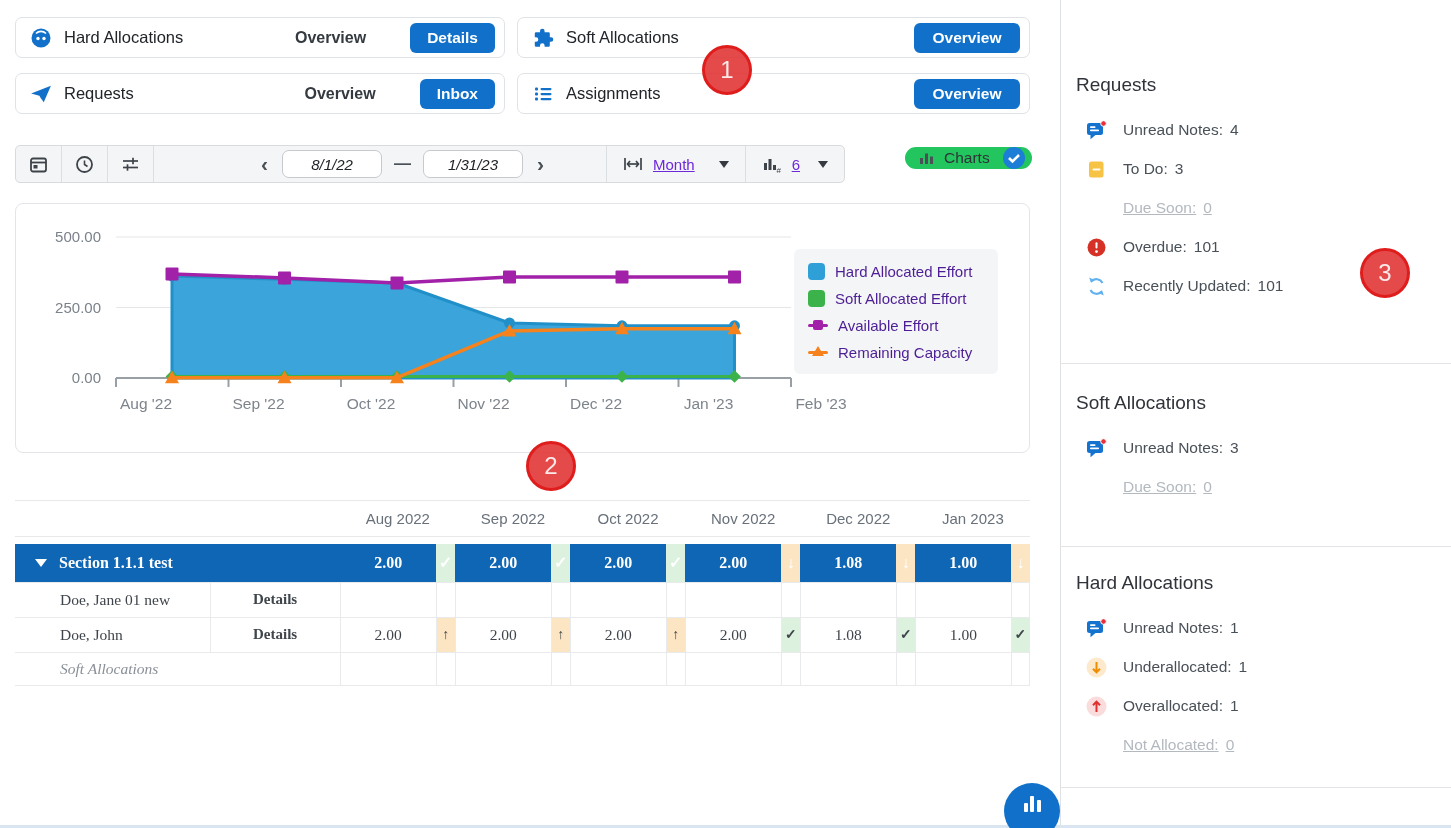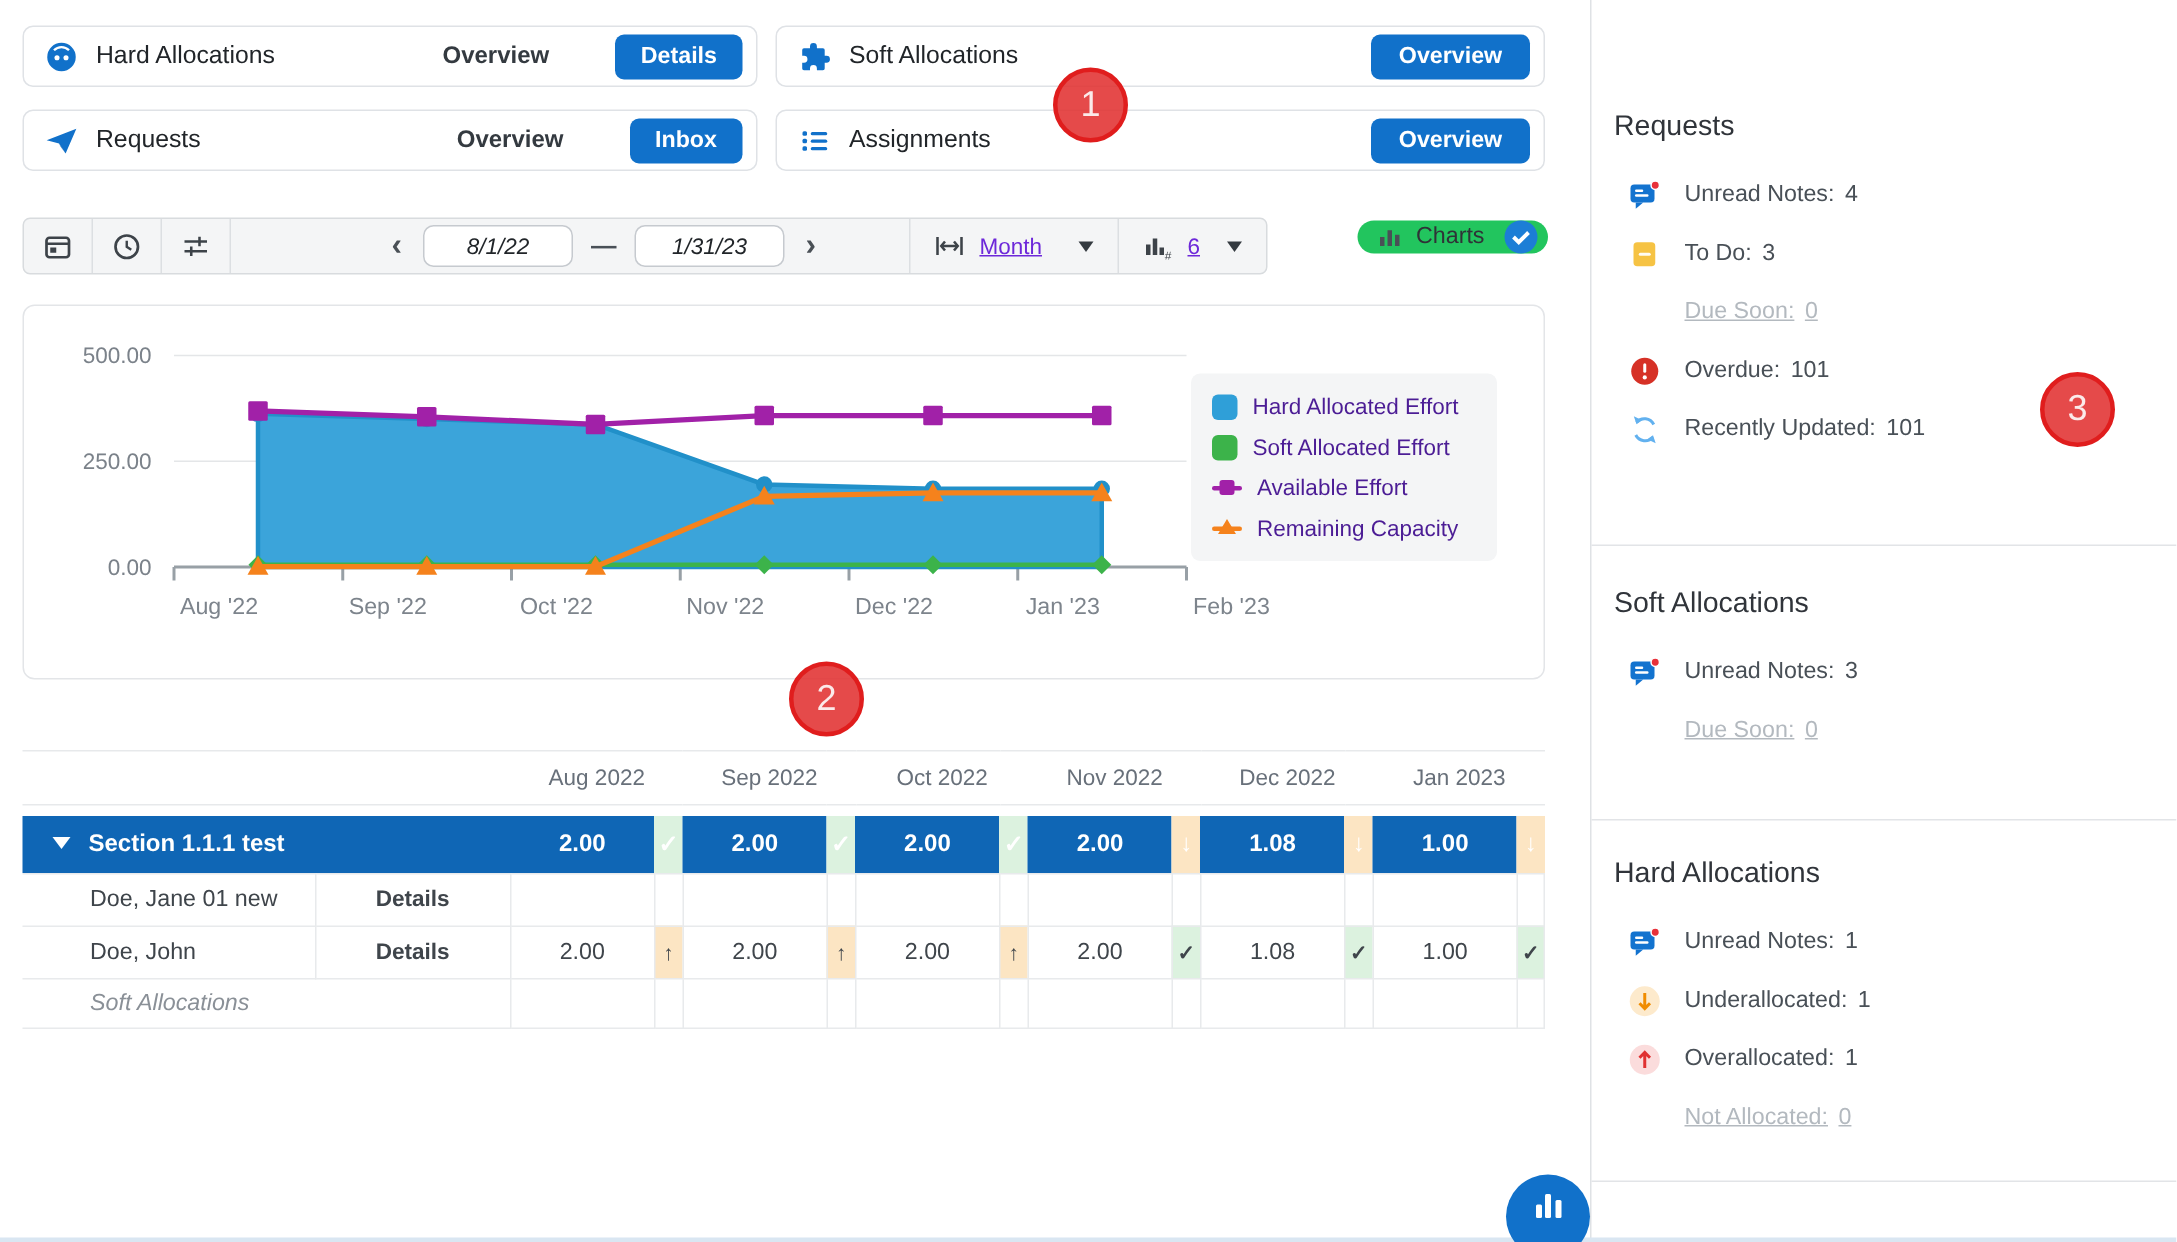--- a/index.html
+++ b/index.html
@@ -67,21 +67,21 @@
   .lw-purple .bar { background:#a121a8; }
   .lw-purple .mk { position:absolute; left:5px; top:3.5px; width:10px; height:10px; background:#a121a8; border-radius:2px; }
   .lw-orange .bar { background:#f5821c; }
   .lw-orange .mk { position:absolute; left:4px; top:2px; width:0; height:0;
     border-left:6px solid transparent; border-right:6px solid transparent; border-bottom:10px solid #f5821c; }
   
   table { border-collapse: collapse; table-layout: fixed; }
   .htable { position:absolute; left:15px; top:500px; width:1015px; }
   .htable td { height: 36px; border-top:1px solid #e7e9eb; border-bottom:1px solid #e7e9eb;
     font-size: 15px; color: #68707a; text-align: center; }
-  .btable { position:absolute; left:15px; top:544px; width:1015px; }
+  .btable { position:absolute; left:15px; top:544px; width:1015px;font-family:Liberation Serif, serif; }
   .btable td { font-size: 15.5px; }
   .btable tr.rsec td { height: 38px; background:#0f66b5; color:#fff; font-weight:bold; font-size:16px; border:none; }
   .btable tr.rsec td.ticon { background:#fff; font-weight:bold; }
   .btable tr.rrow td { height: 35px; border:1px solid #e8eaec; color:#3f454b; }
   .btable tr.rfoot td { height: 33px; border:1px solid #e8eaec; }
   .btable tr td:first-child { border-left: none; }
   td.sec-name { text-align: left; padding-left: 20px; }
   .secarrow { display:inline-block; width:0; height:0; border-left:6.5px solid transparent;
     border-right:6.5px solid transparent; border-top:8px solid #fff; margin-right: 12px; vertical-align: 1px; }
   td.cval { text-align: center; }

